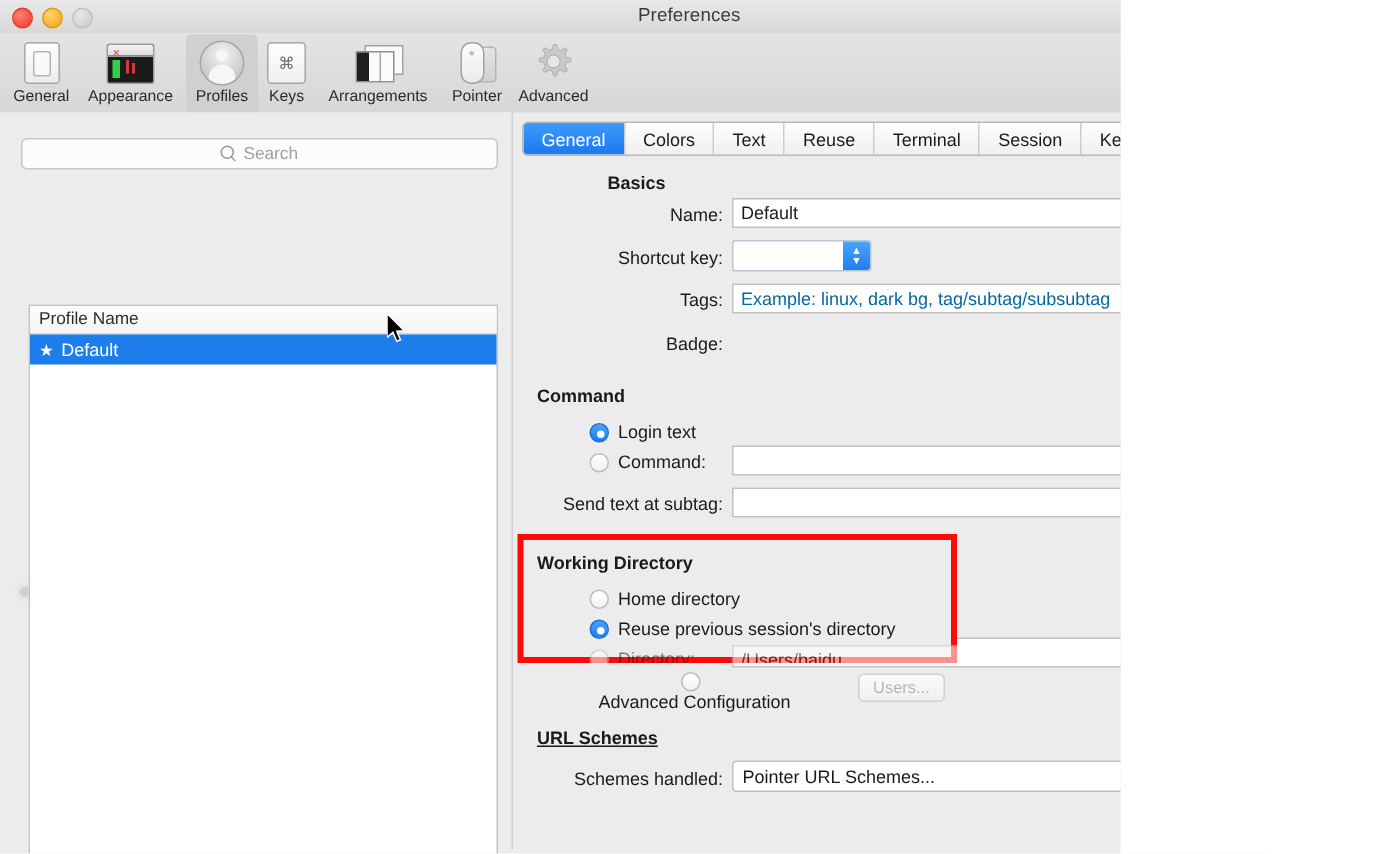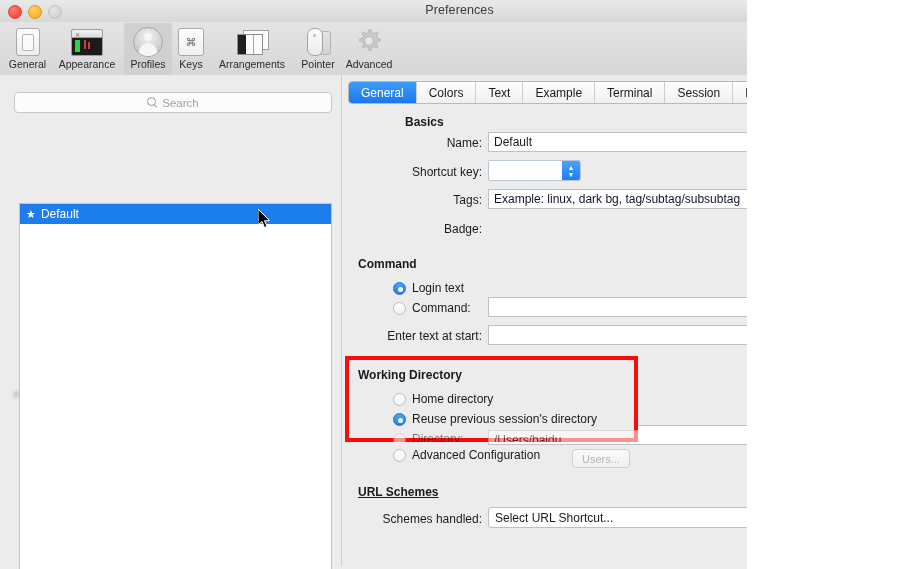--- a/index.html
+++ b/index.html
@@ -313,21 +313,21 @@
   .textfield {
     position: absolute;
     border: 1px solid #c0c0c0;
     background: #ffffff;
     box-sizing: border-box;
     font-size: 12px;
     color: #1a1a1a;
     display: flex; align-items: center;
     padding-left: 5px;
   }
-  .textfield.placeholder { color: #0f172a; text-align: center; }
+  .textfield.placeholder { color: #0369a1; text-align: center; }
 
   .stepper-field {
     position: absolute;
     border: 1px solid #b9c6d4;
     background: #ffffff;
     box-sizing: border-box;
     display: flex;
     border-radius: 2px;
   }
   .stepper-btns {
@@ -506,37 +506,38 @@
       <div class="split-handle"></div>
 
       <div class="search-field">
         <div class="search-inner">
           <span class="search-icon"></span>
           <span class="search-placeholder">Search</span>
         </div>
       </div>
 
       <div class="listbox">
+        <div class="list-header">Profile Name</div>
         <div class="list-row selected">
           <span class="star-icon">★</span>
           <span>Default</span>
         </div>
       </div>
 
     </div>
 
     <div class="split-line"></div>
 
     <div class="rightpane">
 
       <div class="tabbar">
         <div class="tab active">General</div>
         <div class="tab">Colors</div>
         <div class="tab">Text</div>
-        <div class="tab">Example</div>
+        <div class="tab">Reuse</div>
         <div class="tab">Terminal</div>
         <div class="tab">Session</div>
         <div class="tab">Keys</div>
         <div class="tab">Advanced</div>
       </div>
 
       <div class="section-title" style="left:16px; top:40px;padding-left:47px;">Basics</div>
 
       <div class="row-label" style="left:40px; top:61px; width:100px;text-align:right;">Name:</div>
       <div class="textfield" style="left:146px; top:57px; width:394px; height:20px;">Default</div>
@@ -560,52 +561,52 @@
         <span class="radio checked"></span>
         <span class="radio-label">Login text</span>
       </div>
 
       <div class="radio-row" style="left:51px; top:226px;">
         <span class="radio"></span>
         <span class="radio-label">Command:</span>
       </div>
       <div class="textfield" style="left:146px; top:222px; width:394px; height:20px;"></div>
 
-      <div class="row-label" style="left:15px; top:254px; width:125px;">Enter text at start:</div>
+      <div class="row-label" style="left:15px; top:254px; width:125px;">Send text at subtag:</div>
       <div class="textfield" style="left:146px; top:250px; width:394px; height:20px;"></div>
 
       <div class="section-title" style="left:16px; top:288px;">Working Directory</div>
 
       <div class="radio-row" style="left:51px; top:312px;">
         <span class="radio"></span>
         <span class="radio-label">Home directory</span>
       </div>
 
       <div class="radio-row" style="left:51px; top:332px;">
         <span class="radio checked"></span>
         <span class="radio-label">Reuse previous session's directory</span>
       </div>
 
       <div class="radio-row" style="left:51px; top:352px;">
         <span class="radio"></span>
         <span class="radio-label">Directory:</span>
       </div>
       <div class="textfield" style="left:146px; top:350px; width:394px; height:20px;">/Users/baidu</div>
 
-      <div class="radio-row" style="left:51px; top:373px;">
+      <div class="radio-row" style="left:51px; top:373px;flex-direction:column;">
         <span class="radio"></span>
         <span class="radio-label">Advanced Configuration</span>
       </div>
       <div class="push-btn" style="left:230px; top:374px;">Users...</div>
 
       <div class="section-title" style="left:16px; top:410px;text-decoration:underline;">URL Schemes</div>
 
       <div class="row-label" style="left:10px; top:437px; width:130px;">Schemes handled:</div>
       <div class="popup-btn" style="left:146px; top:432px; width:394px;">
-        <span>Select URL Shortcut...</span>
+        <span>Pointer URL Schemes...</span>
         <span class="popup-arrow">▼</span>
       </div>
 
     </div>
   </div>
 
   <div class="redbox" style="left:345px; top:356px; width:293px; height:86px;"></div>
 
   <div style="position:absolute; left:345px; top:356px; width:293px; height:86px; z-index:41; overflow:hidden;">
     <div class="section-title" style="left:13px; top:12px;">Working Directory</div>

